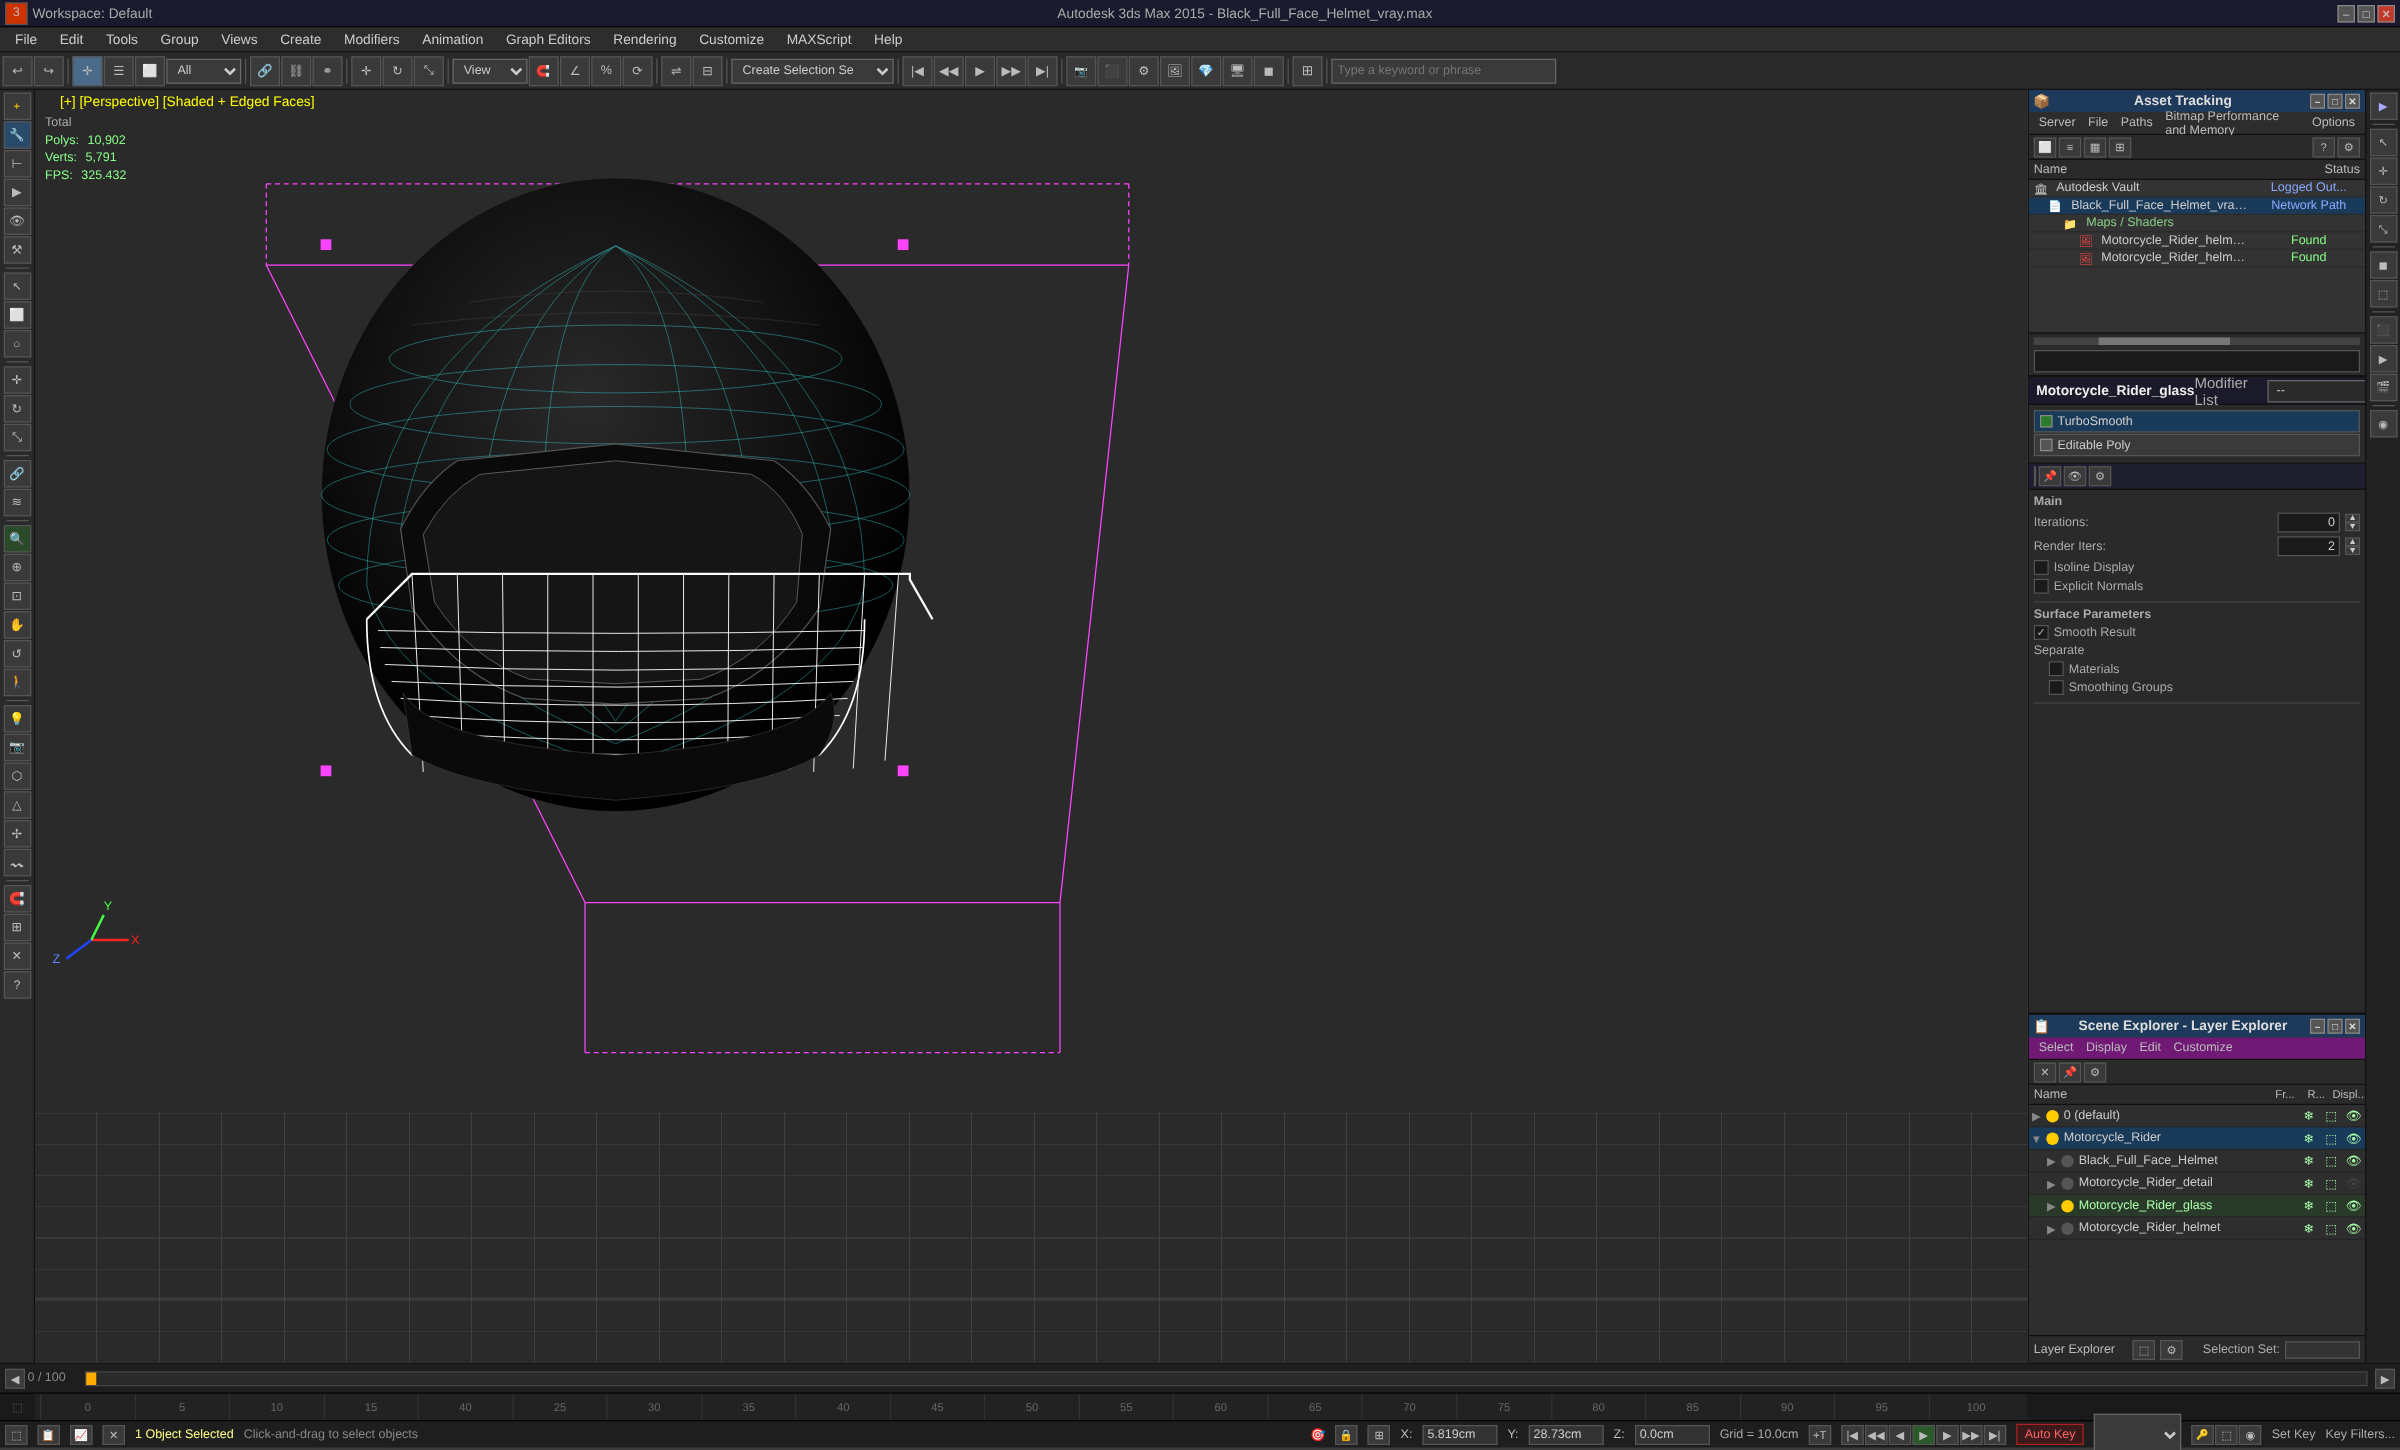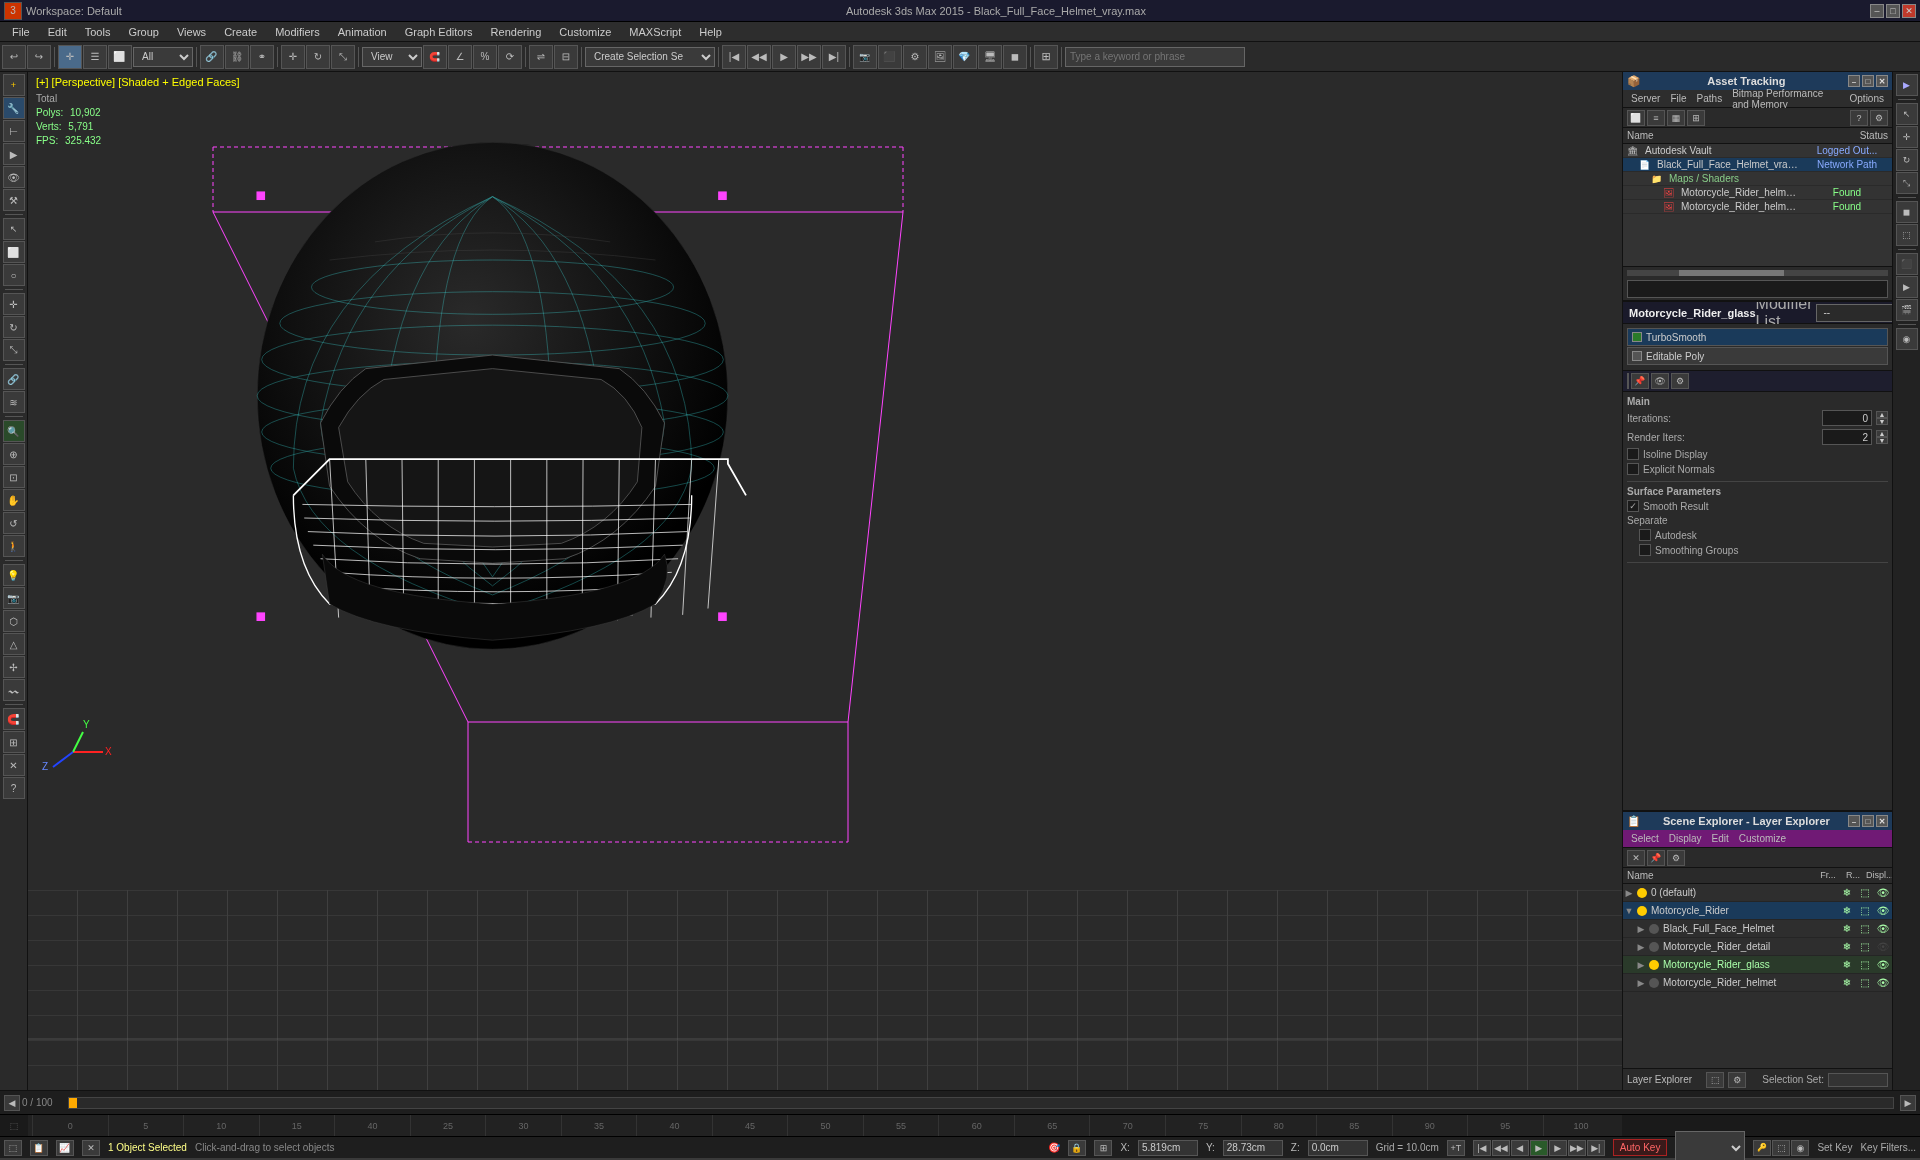--- a/index.html
+++ b/index.html
@@ -115,21 +115,21 @@
 
     
     #viewport-area {
       flex: 1;
       background: #444;
       position: relative;
       overflow: hidden;
     }
     #viewport-label {
       position: absolute;
-      top: 4px; left: 8px;
+      top: 4px; left: 20px;
       color: #ffff00;
       font-size: 11px;
       z-index: 10;
     }
     #viewport-stats {
       position: absolute;
       top: 20px; left: 8px;
       color: #88ff88;
       font-size: 10px;
       line-height: 14px;
@@ -275,21 +275,21 @@
     }
     #modifier-header {
       height: 22px;
       background: #1a1a2a;
       display: flex;
       align-items: center;
       padding: 0 6px;
       border-bottom: 1px solid #111;
     }
     .mod-obj-name { font-size: 11px; color: #eee; font-weight: bold; }
-    .mod-label { font-size: 16px; color: #aaa; margin-right: 4px; }
+    .mod-label { font-size: 12px; color: #aaa; margin-right: 16px; }
     .mod-dropdown { background: #2a2a2a; border: 1px solid #666; color: #ccc; font-size: 10px; height: 18px; min-width: 100px; padding: 0 2px; }
 
     .mod-list-area {
       background: #2a2a2a;
       padding: 4px;
       border-bottom: 1px solid #111;
     }
     .mod-item {
       height: 18px;
       background: #3a3a3a;
@@ -905,21 +905,21 @@
           <div class="param-section-title">Surface Parameters</div>
           <div class="param-row">
             <div class="param-checkbox checked"></div>
             <span class="param-label">Smooth Result</span>
           </div>
           <div class="param-row">
             <span class="param-label">Separate</span>
           </div>
           <div class="param-row" style="padding-left:12px;">
             <div class="param-checkbox"></div>
-            <span class="param-label">Autodesk</span>
+            <span class="param-label">Materials</span>
           </div>
           <div class="param-row" style="padding-left:12px;">
             <div class="param-checkbox"></div>
             <span class="param-label">Smoothing Groups</span>
           </div>
         </div>
 
         <div class="param-divider"></div>
 
       </div>

